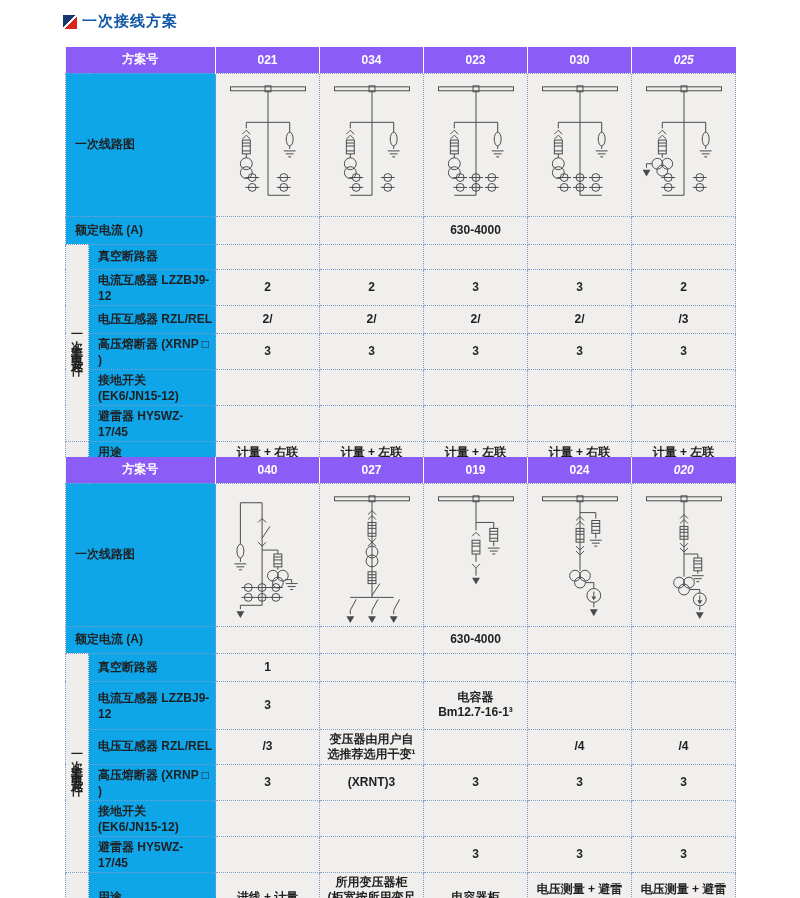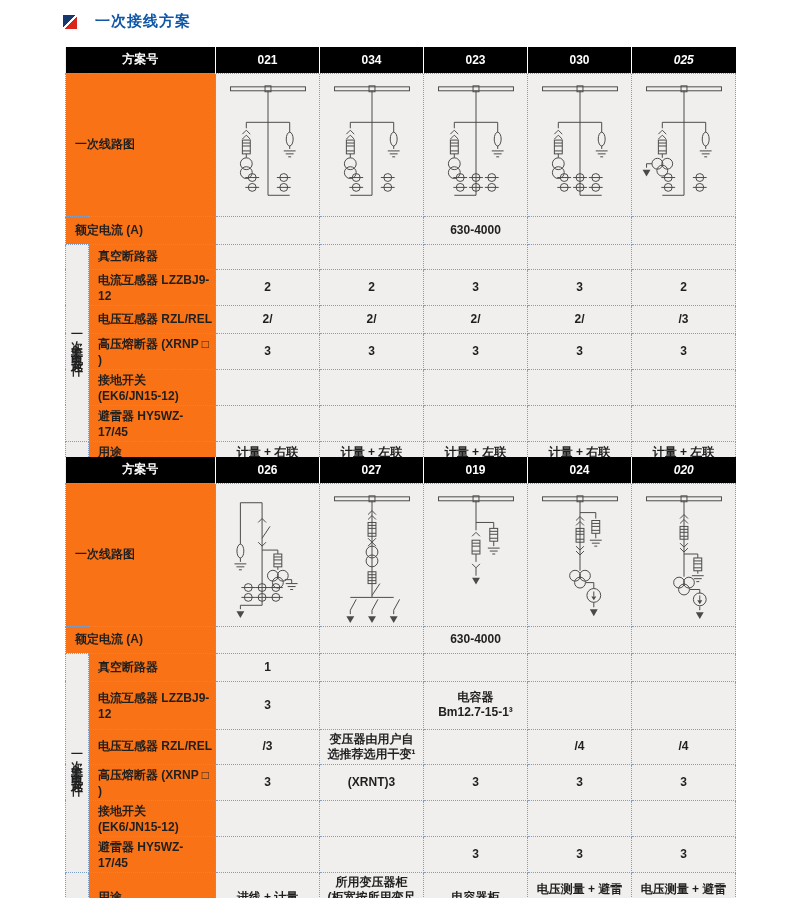--- a/index.html
+++ b/index.html
@@ -2,46 +2,46 @@
 <html><head>
 <meta charset="utf-8">
 <style>
   html,body{margin:0;padding:0;}
   body{
     width:800px;height:898px;background:#ffffff;position:relative;
     font-family:"Liberation Sans","DejaVu Sans",sans-serif;
     -webkit-font-smoothing:antialiased;
   }
   
-  .title-row{position:absolute;left:63px;top:12px;display:flex;align-items:center;gap:18px;}
+  .title-row{position:absolute;left:63px;top:12px;display:flex;align-items:center;gap:5px;}
   .title-icon{
     width:14px;height:14px;
     background:linear-gradient(135deg,#16386e 0 44%,#ffffff 44% 56%,#d9251c 56% 100%);
   }
   .title-text{font-size:15px;font-weight:bold;color:#0f57a6;letter-spacing:1px;}
 
   
   table.spec{
     position:absolute;left:65px;border-collapse:collapse;table-layout:fixed;
     width:670px;background:#f0efed;
   }
   #table1{top:47px;} #table2{top:457px;}
   col.c-strip{width:23px;} col.c-label{width:127px;} col.c-data{width:104px;}
 
   th{
-    background:#000000;color:#ffffff;font-size:12px;font-weight:bold;
+    background:#8b5cf6;color:#ffffff;font-size:12px;font-weight:bold;
     border-right:1px solid #ffffff;padding:0;text-align:center;
   }
   th:last-child{border-right:none;font-style:italic;}
   td{
     border:1px dotted #7f9fcb;font-size:12px;color:#1f1f1f;
     padding:2px 3px;vertical-align:middle;background:#f0efed;
   }
   td.lab{
-    text-align:left;font-weight:bold;padding-left:9px;background:#f97316;
+    text-align:left;font-weight:bold;padding-left:9px;background:#0ea5e9;
   }
   td.val{
     text-align:center;font-weight:bold;white-space:pre-line;line-height:1.25;
   }
   td.vstrip{padding:0;text-align:center;background:#efeeec;}
   .vtxt{
     writing-mode:vertical-lr;text-orientation:upright;
     font-weight:bold;font-size:12px;letter-spacing:4px;
     margin:0 auto;line-height:1;color:#1f1f1f;
   }
@@ -350,21 +350,21 @@
       <col class="c-label">
       <col class="c-data">
       <col class="c-data">
       <col class="c-data">
       <col class="c-data">
       <col class="c-data">
     </colgroup>
   <tbody>
       <tr class="h26">
     <th colspan="2">方案号</th>
-    <th>026</th>
+    <th>040</th>
     <th>027</th>
     <th>019</th>
     <th>024</th>
     <th>020</th>
   </tr>
   <tr class="h142">
     <td colspan="2" class="lab">一次线路图</td>
     <td class="dg">
           <div class="diagbox"><svg class="diag" viewBox="0 0 104 142" width="104" height="140" preserveAspectRatio="xMidYMin meet">
               <line x1="24" y1="18" x2="46" y2="18"></line>
@@ -570,21 +570,21 @@
     <td class="val"></td>
     <td class="val"></td>
     <td class="val"></td>
     <td class="val"></td>
   </tr>
   <tr class="h48">
     <td class="lab">电流互感器 LZZBJ9-12</td>
     <td class="val">3</td>
     <td class="val"></td>
     <td class="val">电容器
-Bm12.7-15-1³</td>
+Bm12.7-16-1³</td>
     <td class="val"></td>
     <td class="val"></td>
   </tr>
   <tr class="h34">
     <td class="lab">电压互感器 RZL/REL</td>
     <td class="val">/3</td>
     <td class="val">变压器由用户自
 选推荐选用干变¹</td>
     <td class="val"></td>
     <td class="val">/4</td>

